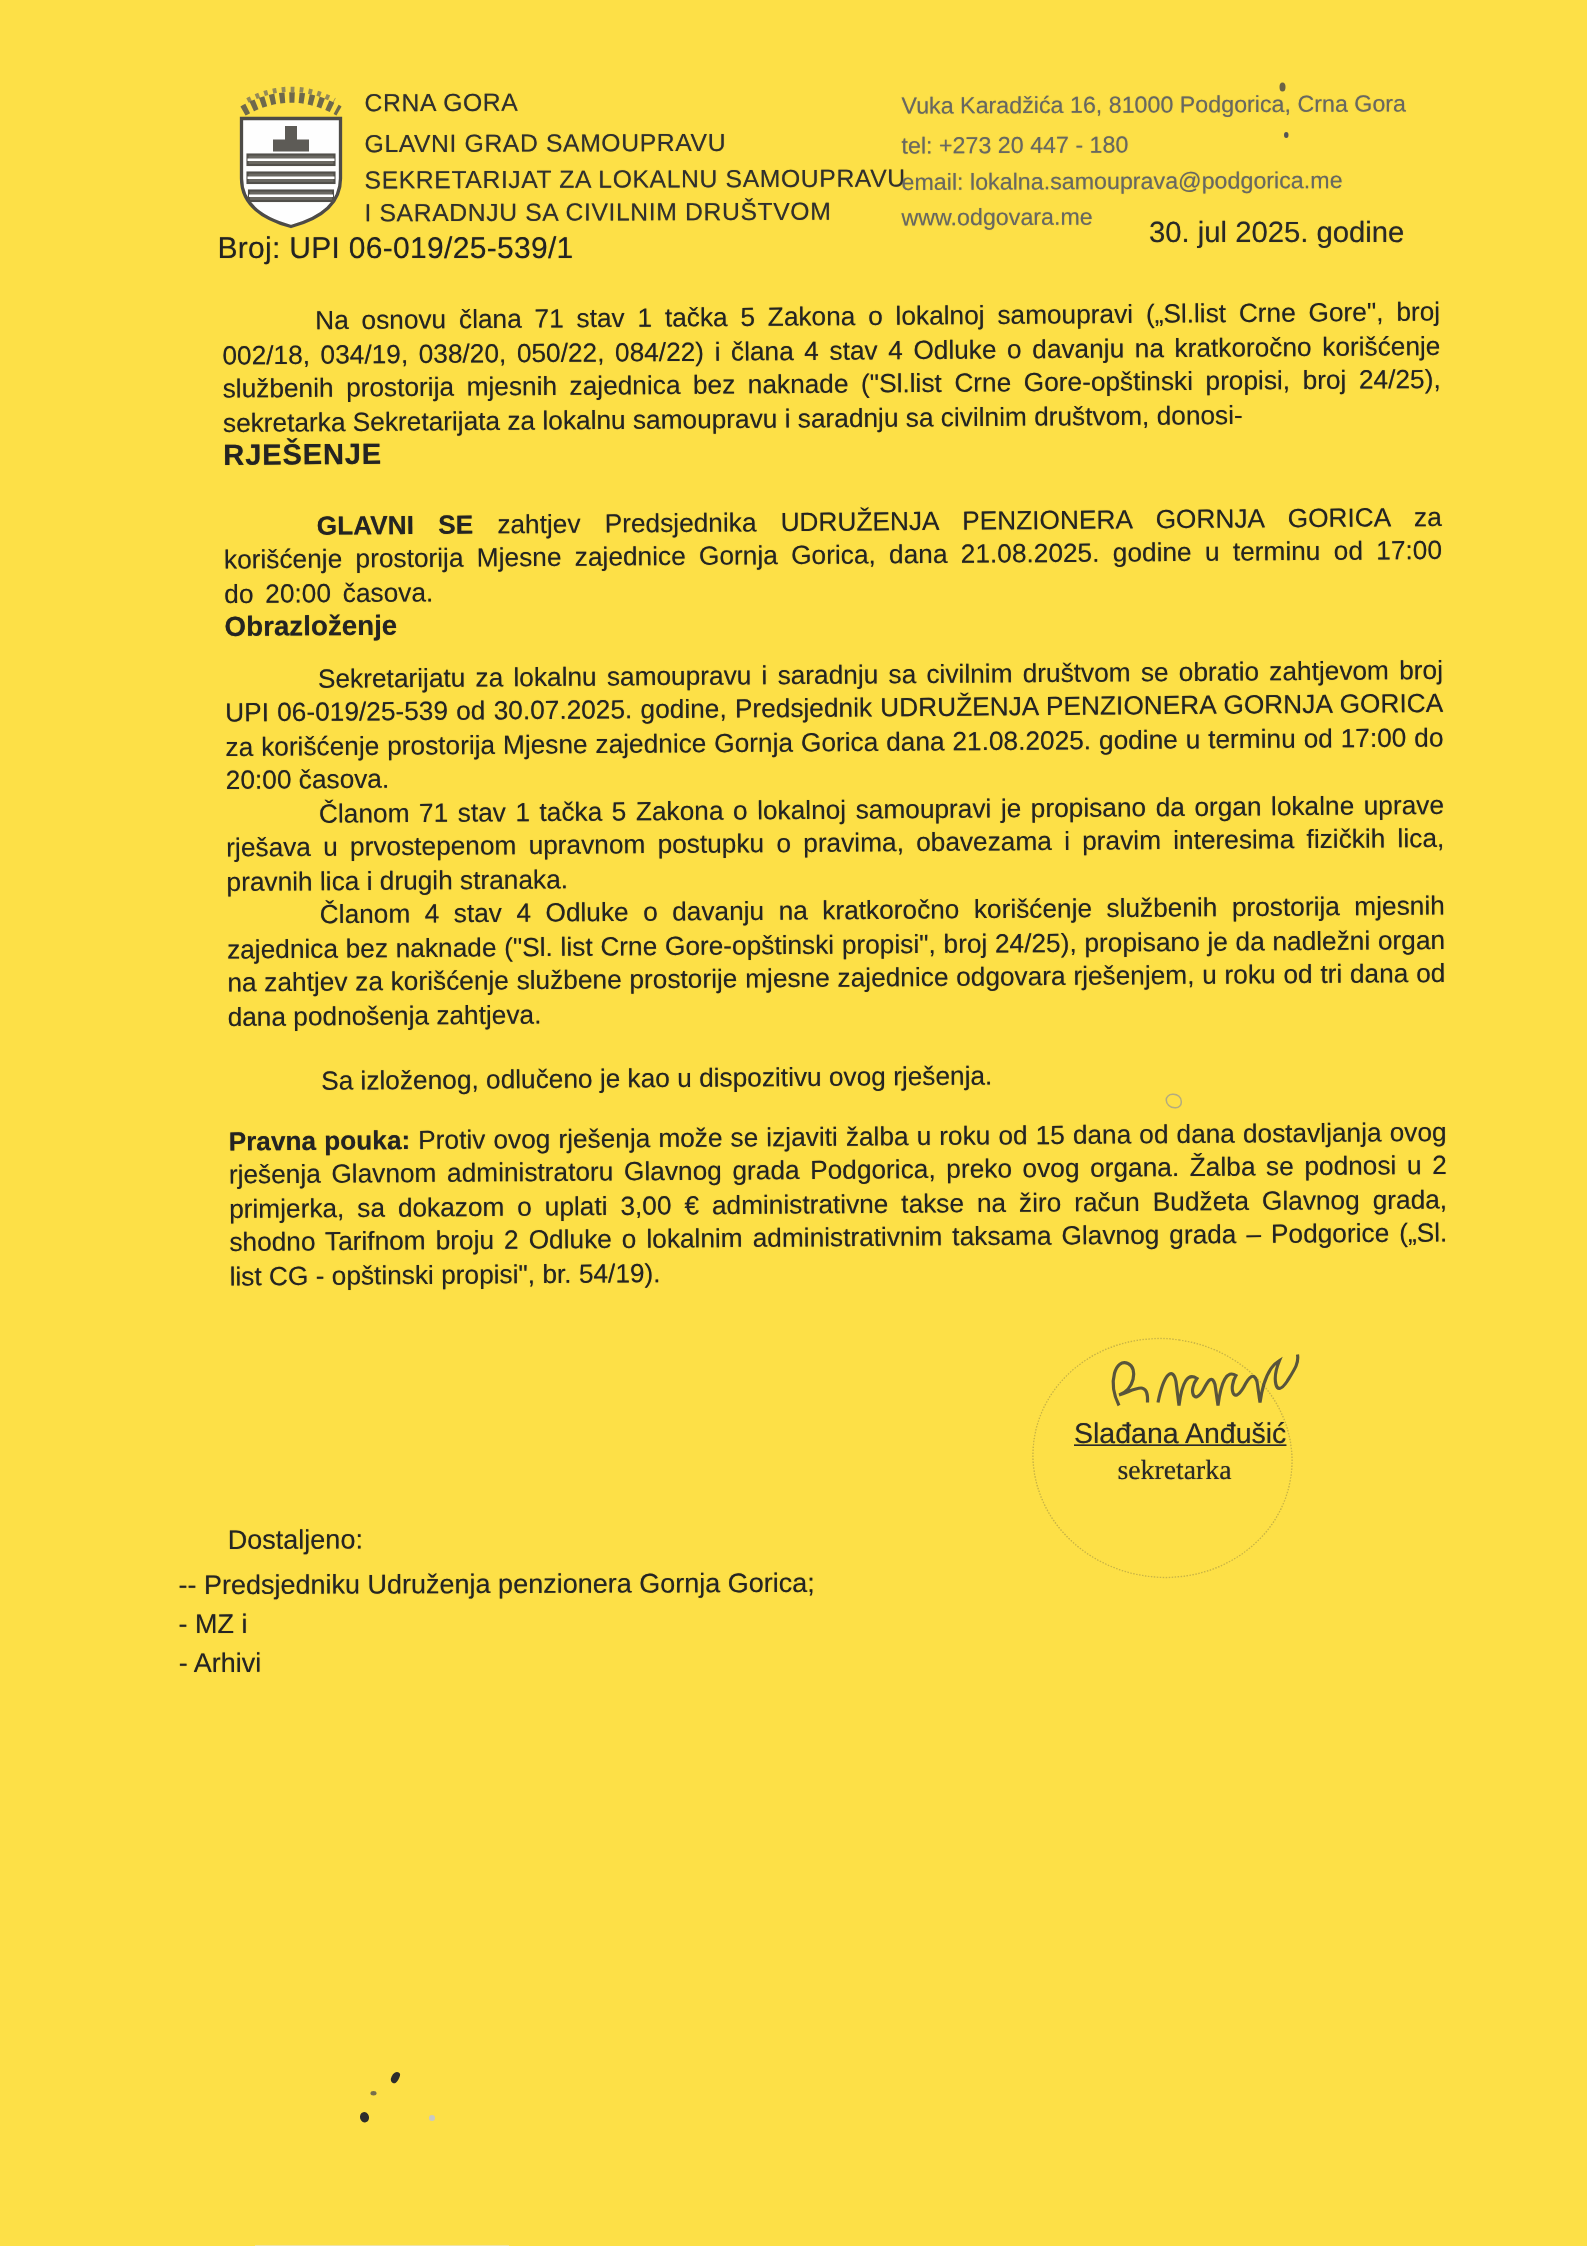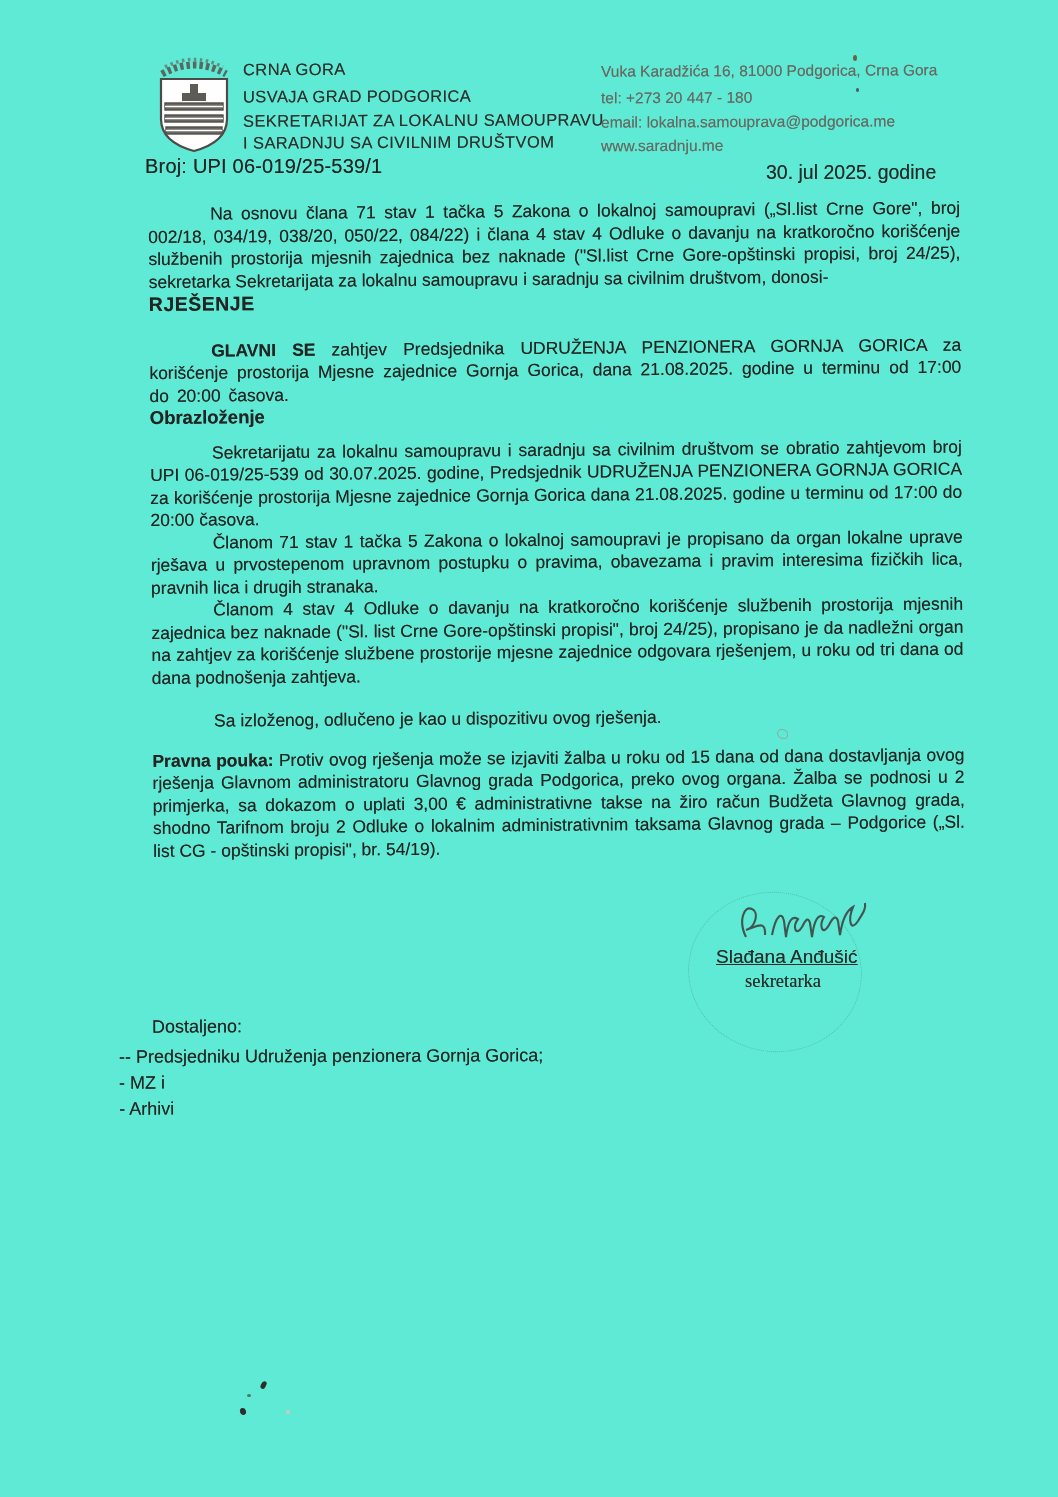--- a/index.html
+++ b/index.html
@@ -1,33 +1,33 @@
 <!DOCTYPE html>
 <html><head>
 <meta charset="utf-8">
 <style>
   html,body{margin:0;padding:0;background:#e8e8e8;}
   .page{
     position:relative;
     width:1058px;height:1497px;
-    background:#5eead4;
+    background:#fde047;
     overflow:hidden;
     font-family:"Liberation Sans",sans-serif;
     color:#262624;
   }
   .scan-text{ text-shadow:0 0 .5px rgba(30,30,28,.55); }
 
   
   .coat{ position:absolute; left:152px; top:53px; width:84px; height:102px; }
   .org-line{ position:absolute; left:243px; font-size:16.5px; letter-spacing:.4px; color:#30302d; white-space:nowrap; transform:rotate(-.2deg); }
   .org1{top:60px;} .org2{top:87px;} .org3{top:111px;} .org4{top:133px;}
   .contact-line{ position:absolute; left:601px; font-size:15.5px; color:#686861; white-space:nowrap; transform:rotate(-.25deg); text-shadow:0 0 .6px rgba(90,90,84,.5); }
   .c1{top:62px;} .c2{top:89px;} .c3{top:113px;} .c4{top:137px;}
   .ref-number{ position:absolute; left:145px; top:155px; font-size:20px; color:#232322; letter-spacing:.2px;text-align:center; }
-  .doc-date{ position:absolute; left:766px; top:161px; font-size:19.5px; color:#292927; }
+  .doc-date{ position:absolute; left:766px; top:144px; font-size:19.5px; color:#292927; }
 
   
   .doc-body{
     position:absolute; left:148px; top:203px; width:812px;
     font-size:17.5px; line-height:22.5px;
     transform:rotate(-.45deg); transform-origin:0 0;
     color:#242422;
   }
   .doc-body p{ margin:0; text-align:justify; }
   .ind{ text-indent:62px; }
@@ -78,28 +78,28 @@
       <rect x="13" y="50" width="58" height="7" fill="#6a6862" stroke-width="1.4"></rect>
       <line x1="13" y1="53.5" x2="71" y2="53.5" stroke="#fff" stroke-width="1.6"></line>
       <rect x="13" y="62" width="58" height="7" fill="#6a6862" stroke-width="1.4"></rect>
       <line x1="13" y1="65.5" x2="71" y2="65.5" stroke="#fff" stroke-width="1.6"></line>
       <rect x="14" y="74" width="56" height="7" fill="#6a6862" stroke-width="1.4"></rect>
       <line x1="14" y1="77.5" x2="70" y2="77.5" stroke="#fff" stroke-width="1.6"></line>
     </g>
   </svg>
 
   <div class="org-line org1 scan-text">CRNA GORA</div>
-  <div class="org-line org2 scan-text">USVAJA GRAD PODGORICA</div>
+  <div class="org-line org2 scan-text">GLAVNI GRAD SAMOUPRAVU</div>
   <div class="org-line org3 scan-text">SEKRETARIJAT ZA LOKALNU SAMOUPRAVU</div>
   <div class="org-line org4 scan-text">I SARADNJU SA CIVILNIM DRUŠTVOM</div>
 
   <div class="contact-line c1">Vuka Karadžića 16, 81000 Podgorica, Crna Gora</div>
   <div class="contact-line c2">tel: +273 20 447 - 180</div>
   <div class="contact-line c3">email: lokalna.samouprava@podgorica.me</div>
-  <div class="contact-line c4">www.saradnju.me</div>
+  <div class="contact-line c4">www.odgovara.me</div>
 
   <div class="ref-number scan-text">Broj: UPI 06-019/25-539/1</div>
   <div class="doc-date scan-text">30. jul 2025. godine</div>
 
   <main class="doc-body scan-text">
     <p class="ind">Na osnovu člana 71 stav 1 tačka 5 Zakona o lokalnoj samoupravi („Sl.list Crne Gore", broj 002/18, 034/19, 038/20, 050/22, 084/22) i člana 4 stav 4  Odluke o davanju na kratkoročno korišćenje službenih prostorija mjesnih zajednica bez naknade ("Sl.list Crne Gore-opštinski propisi, broj 24/25), sekretarka Sekretarijata za lokalnu samoupravu i saradnju sa civilnim društvom, donosi-</p>
 
     <p class="h-center title-rjesenje">RJEŠENJE</p>
 
     <p class="ind p-decision"><span class="b">GLAVNI SE</span><span> zahtjev Predsjednika UDRUŽENJA PENZIONERA GORNJA GORICA za korišćenje prostorija Mjesne zajednice Gornja Gorica, dana 21.08.2025. godine u terminu od 17:00 do 20:00 časova.</span></p>

